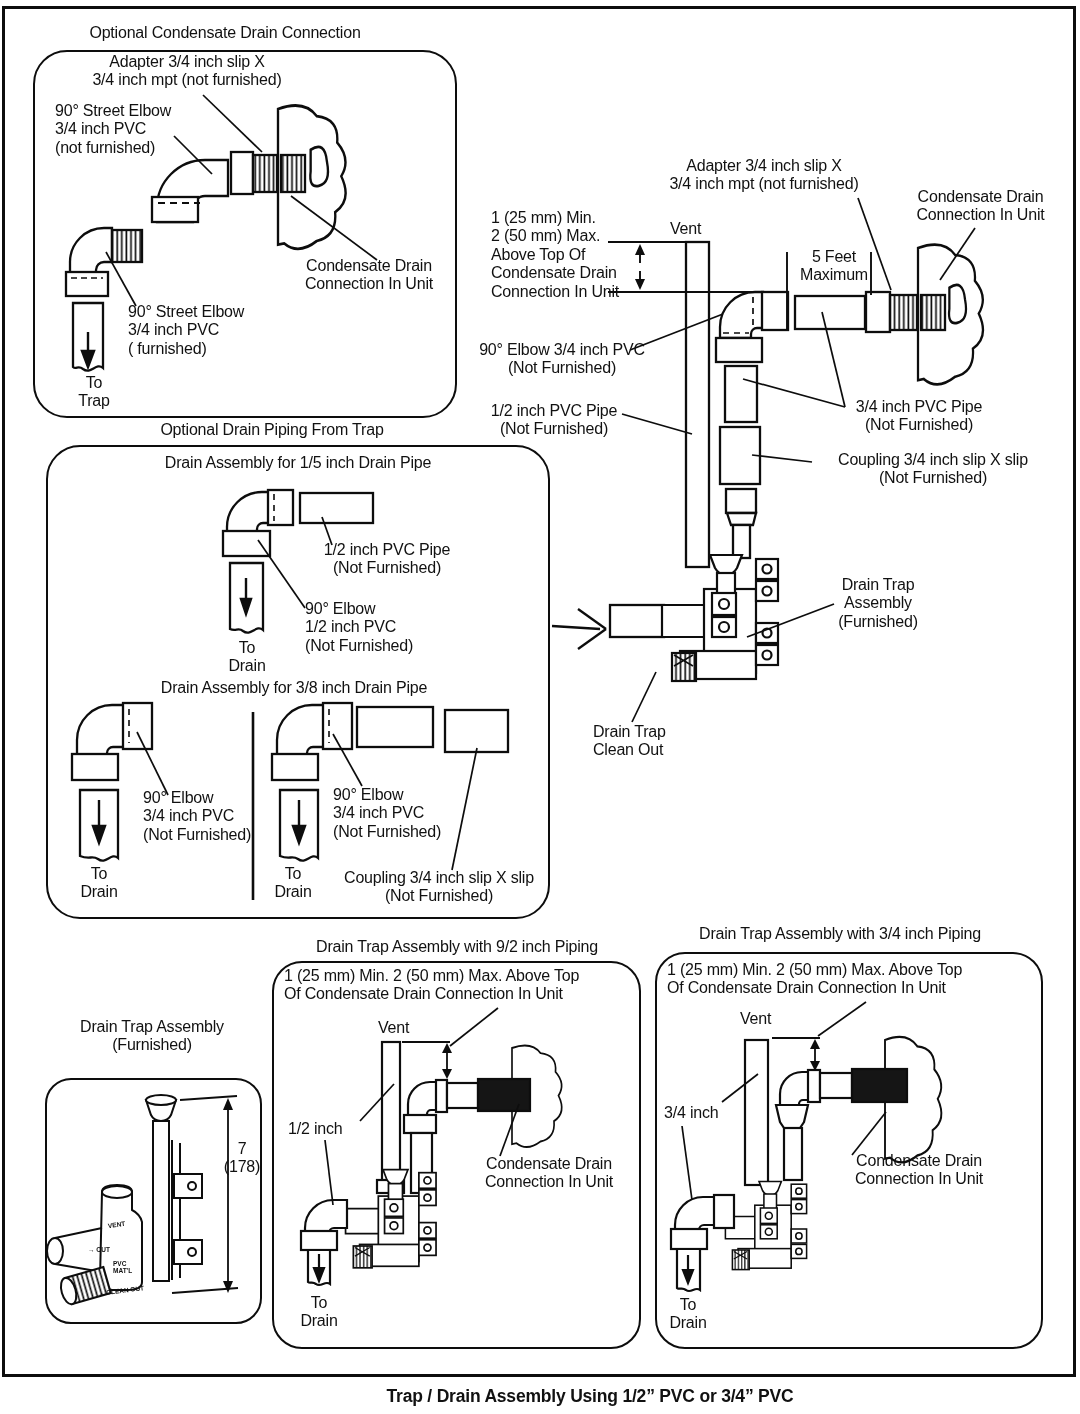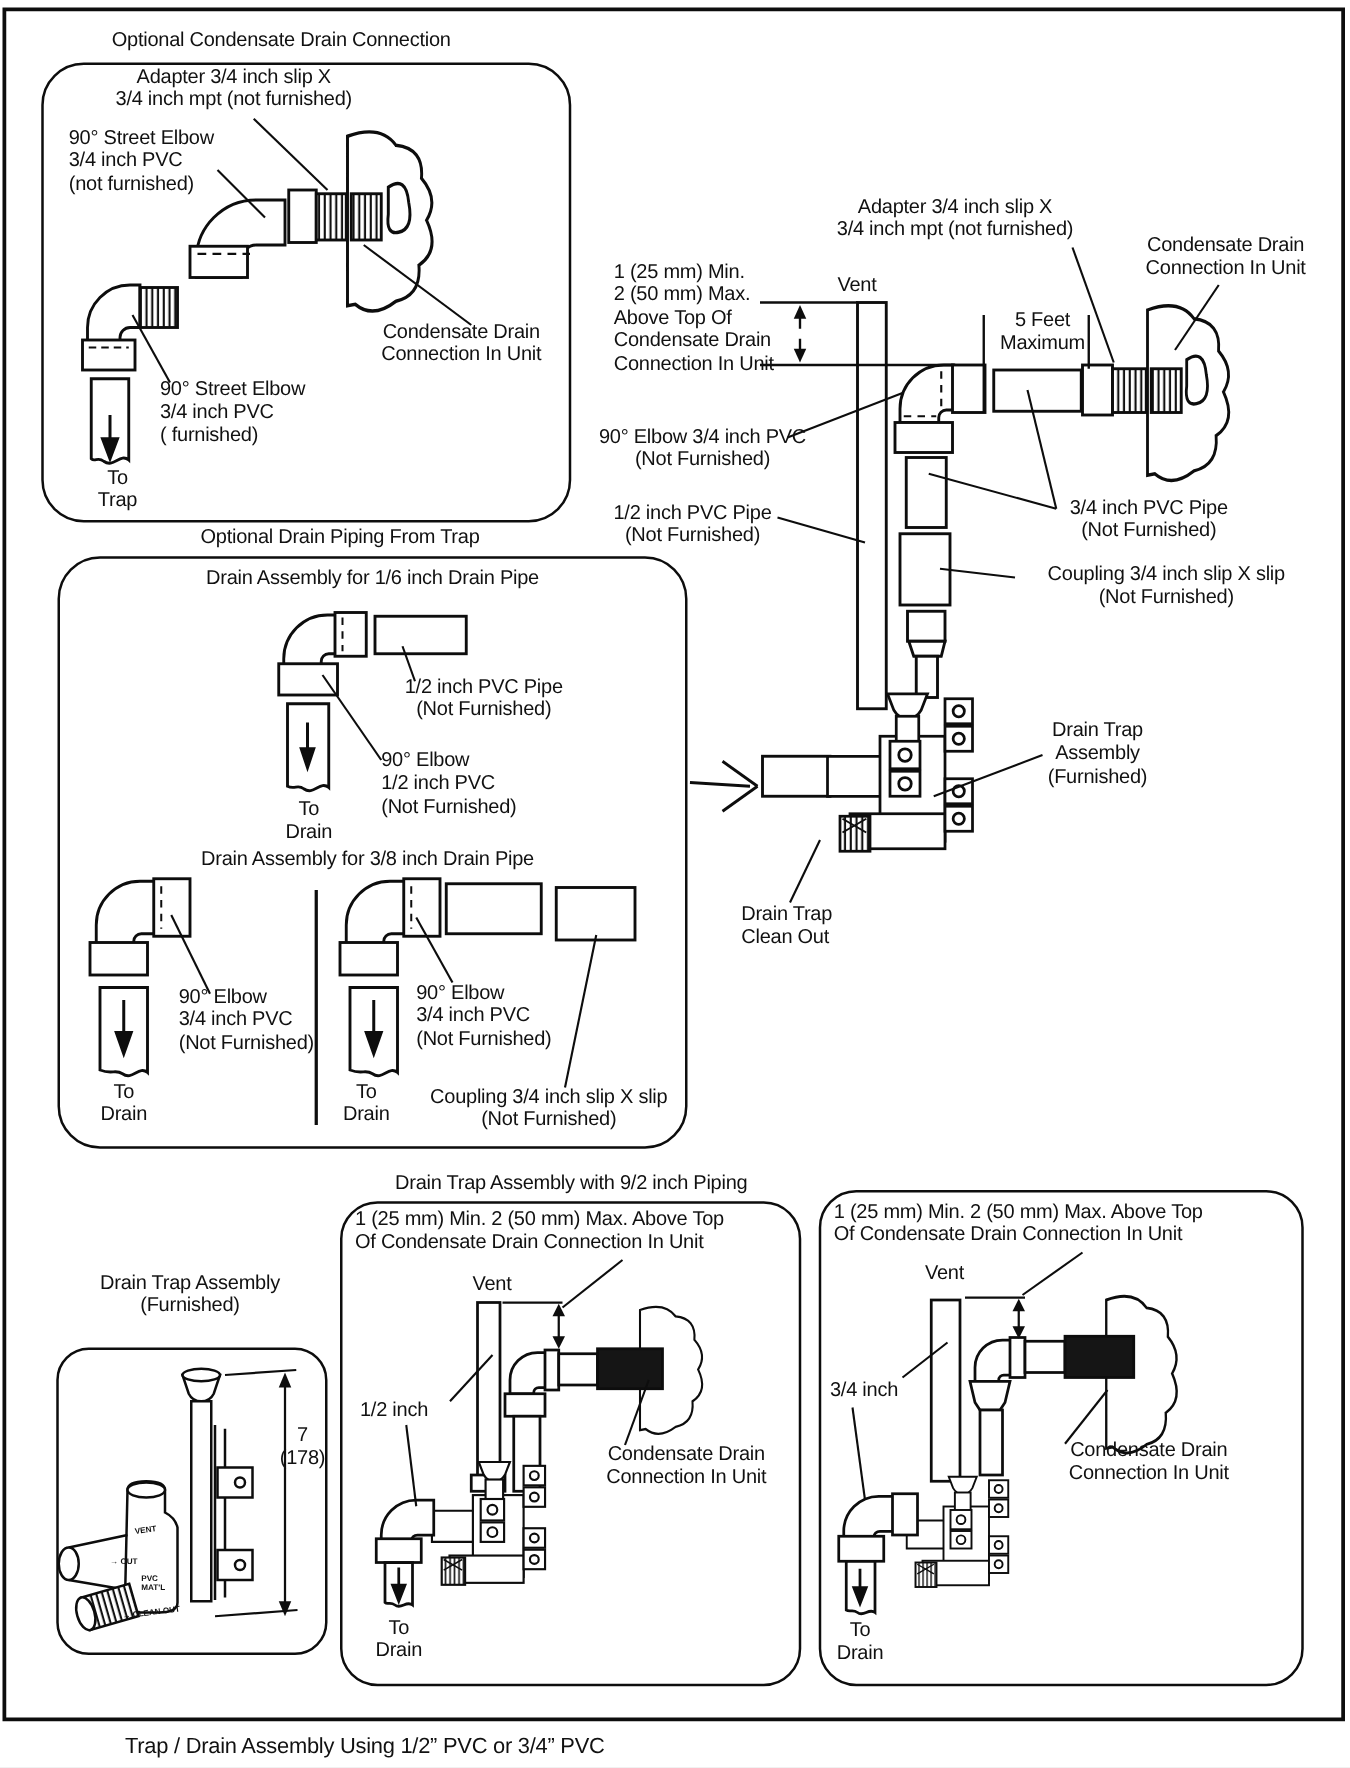--- a/index.html
+++ b/index.html
@@ -3,22 +3,22 @@
 <meta charset="utf-8">
 <style>
   html,body{margin:0;padding:0;background:#e8e8e8;}
   #page{position:relative;width:1080px;height:1414px;background:#ffffff;
         font-family:"Liberation Sans","DejaVu Sans",sans-serif;color:#111;overflow:hidden;}
   #frame{position:absolute;left:2px;top:6px;width:1068px;height:1365px;border:3px solid #0d0d0d;}
   .rbox{position:absolute;border:2.6px solid #0d0d0d;background:transparent;}
   .lbl{position:absolute;white-space:pre-line;font-size:16px;line-height:1.15;letter-spacing:-0.2px;}
   .ctr{text-align:center;}
   .tiny{font-size:6.5px;line-height:1.05;font-weight:bold;letter-spacing:0;}
-  #caption{position:absolute;left:100px;top:1386px;width:980px;text-align:left;
-           font-size:17.5px;font-weight:normal;letter-spacing:-0.2px;}
+  #caption{position:absolute;left:100px;top:1386px;width:980px;text-align:center;
+           font-size:17.5px;font-weight:bold;letter-spacing:-0.2px;}
   svg{position:absolute;left:0;top:0;}
 </style>
 </head>
 <body>
 
 <div id="page">
 
   <div id="frame"></div>
 
   <svg width="1080" height="1414" viewBox="0 0 1080 1414">
@@ -337,21 +337,21 @@
 (Not Furnished)</div>
   <div class="lbl ctr" style="left:808px;top:451px;width:250px;">Coupling 3/4 inch slip X slip
 (Not Furnished)</div>
   <div class="lbl ctr" style="left:828px;top:576px;width:100px;">Drain Trap
 Assembly
 (Furnished)</div>
   <div class="lbl" style="left:593px;top:723px;">Drain Trap
 Clean Out</div>
 
   <div class="lbl ctr" style="left:148px;top:421px;width:248px;">Optional Drain Piping From Trap</div>
-  <div class="lbl ctr" style="left:137px;top:454px;width:322px;">Drain Assembly for 1/6 inch Drain Pipe</div>
+  <div class="lbl ctr" style="left:137px;top:454px;width:322px;">Drain Assembly for 1/5 inch Drain Pipe</div>
   <div class="lbl ctr" style="left:312px;top:541px;width:150px;">1/2 inch PVC Pipe
 (Not Furnished)</div>
   <div class="lbl" style="left:305px;top:600px;">90° Elbow
 1/2 inch PVC
 (Not Furnished)</div>
   <div class="lbl ctr" style="left:222px;top:639px;width:50px;">To
 Drain</div>
   <div class="lbl ctr" style="left:133px;top:679px;width:322px;">Drain Assembly for 3/8 inch Drain Pipe</div>
   <div class="lbl" style="left:143px;top:789px;">90° Elbow
 3/4 inch PVC
@@ -379,20 +379,21 @@
   <div class="lbl ctr" style="left:277px;top:938px;width:360px;">Drain Trap Assembly with 9/2 inch Piping</div>
   <div class="lbl" style="left:284px;top:967px;">1 (25 mm) Min. 2 (50 mm) Max. Above Top
 Of Condensate Drain Connection In Unit</div>
   <div class="lbl" style="left:378px;top:1019px;">Vent</div>
   <div class="lbl" style="left:288px;top:1120px;">1/2 inch</div>
   <div class="lbl ctr" style="left:468px;top:1155px;width:162px;">Condensate Drain
 Connection In Unit</div>
   <div class="lbl ctr" style="left:294px;top:1294px;width:50px;">To
 Drain</div>
 
+  <div class="lbl ctr" style="left:660px;top:925px;width:360px;">Drain Trap Assembly with 3/4 inch Piping</div>
   <div class="lbl" style="left:667px;top:961px;">1 (25 mm) Min. 2 (50 mm) Max. Above Top
 Of Condensate Drain Connection In Unit</div>
   <div class="lbl" style="left:740px;top:1010px;">Vent</div>
   <div class="lbl" style="left:664px;top:1104px;">3/4 inch</div>
   <div class="lbl ctr" style="left:838px;top:1152px;width:162px;">Condensate Drain
 Connection In Unit</div>
   <div class="lbl ctr" style="left:663px;top:1296px;width:50px;">To
 Drain</div>
 
   <div id="caption">Trap / Drain Assembly Using 1/2” PVC or 3/4” PVC</div>

